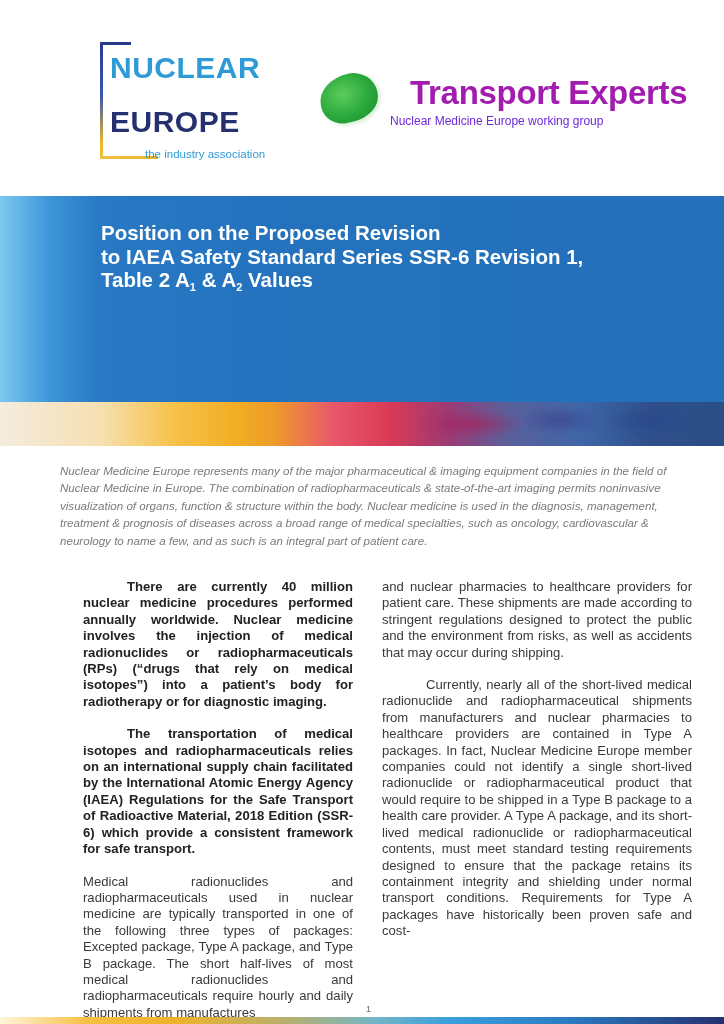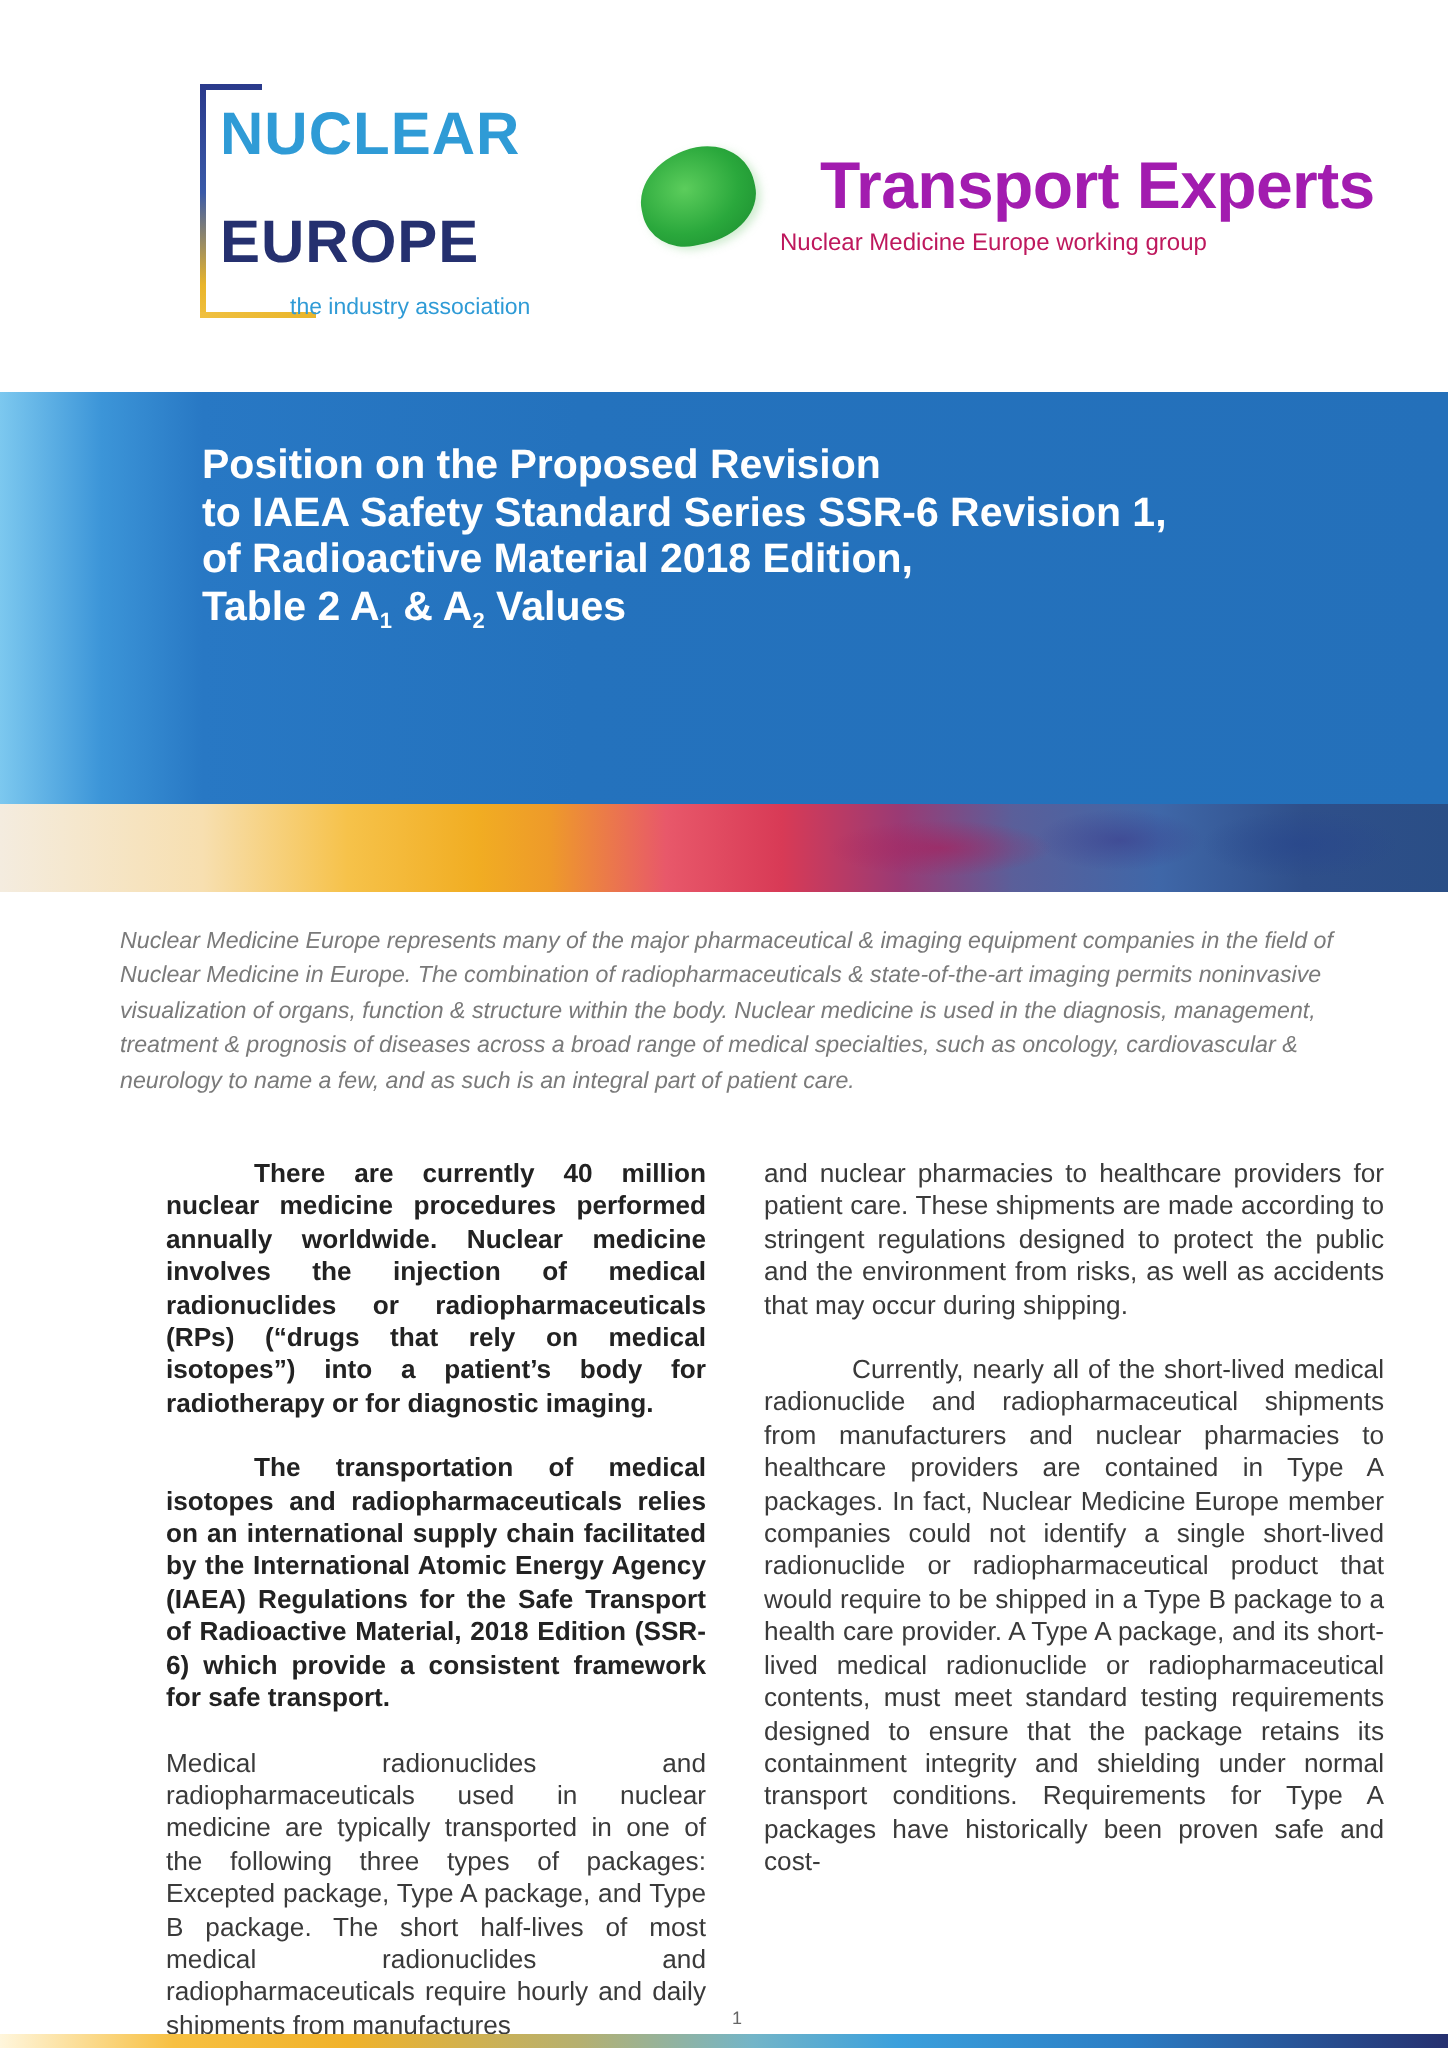--- a/index.html
+++ b/index.html
@@ -28,21 +28,21 @@
 
   .te-logo { position: absolute; left: 320px; top: 72px; width: 370px; height: 60px; }
   .te-blob {
     position: absolute; left: 0; top: 2px; width: 58px; height: 48px;
     background: radial-gradient(ellipse at 40% 40%, #5ccd5c 0%, #2aa83c 55%, #1a8a2e 100%);
     border-radius: 60% 45% 55% 40% / 55% 50% 50% 45%;
     transform: rotate(-12deg);
     box-shadow: 2px 2px 4px rgba(120,200,120,0.35);
   }
   .te-title { position: absolute; left: 66px; top: 2px; font-size: 33px; font-weight: bold; color: #a21caf; white-space: nowrap; letter-spacing: -0.3px; margin-left: 24px; }
-  .te-sub { position: absolute; left: 70px; top: 42px; font-size: 12px; color: #be185d; white-space: nowrap; }
+  .te-sub { position: absolute; left: 70px; top: 42px; font-size: 12px; color: #6d28d9; white-space: nowrap; }
 
   
   .banner {
     position: absolute; left: 0; top: 196px; width: 724px; height: 206px;
     background: linear-gradient(90deg, #7cc8ef 0%, #3c95d8 7%, #2878c4 14%, #2472bd 40%, #2470ba 100%);
   }
   .banner-title {
     position: absolute; left: 101px; top: 25px; margin: 0;
     color: #ffffff; font-weight: bold; font-size: 20.5px; line-height: 23.5px;
   }
@@ -92,21 +92,20 @@
 <div class="te-logo">
   <div class="te-blob"></div>
   <div class="te-title">Transport Experts</div>
   <div class="te-sub">Nuclear Medicine Europe working group</div>
 </div>
 
 <div class="banner">
   <h1 class="banner-title">
     <span class="line">Position on the Proposed Revision</span>
     <span class="line">to IAEA Safety Standard Series SSR-6 Revision 1,</span>
-    <span class="line">of Radioactive Material 2018 Edition,</span>
     <span class="line"><span>Table 2 A</span><sub>1</sub><span> &amp; A</span><sub>2</sub><span> Values</span></span>
   </h1>
 </div>
 <div class="art-strip"></div>
 
 <p class="intro">Nuclear Medicine Europe represents many of the major pharmaceutical &amp; imaging equipment companies in the field of Nuclear Medicine in Europe. The combination of radiopharmaceuticals &amp; state-of-the-art imaging permits noninvasive visualization of organs, function &amp; structure within the body. Nuclear medicine is used in the diagnosis, management, treatment &amp; prognosis of diseases across a broad range of medical specialties, such as oncology, cardiovascular &amp; neurology to name a few, and as such is an integral part of patient care.</p>
 
 <div class="col col-left">
   <p class="bold indent">There are currently 40 million nuclear medicine procedures performed annually worldwide. Nuclear medicine involves the injection of medical radionuclides or radiopharmaceuticals (RPs) (“drugs that rely on medical isotopes”) into a patient’s body for radiotherapy or for diagnostic imaging.</p>
   <p class="bold indent">The transportation of medical isotopes and radiopharmaceuticals relies on an international supply chain facilitated by the International Atomic Energy Agency (IAEA) Regulations for the Safe Transport of Radioactive Material, 2018 Edition (SSR-6) which provide a consistent framework for safe transport.</p>

